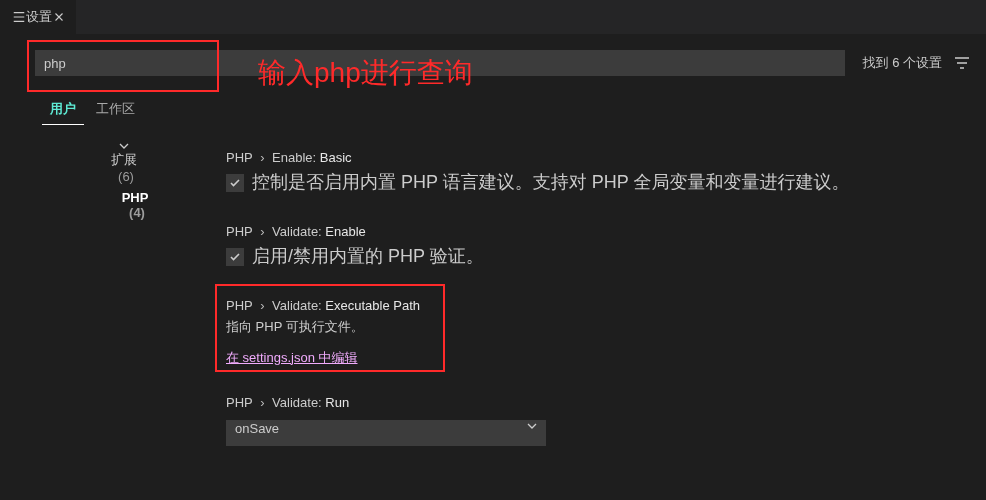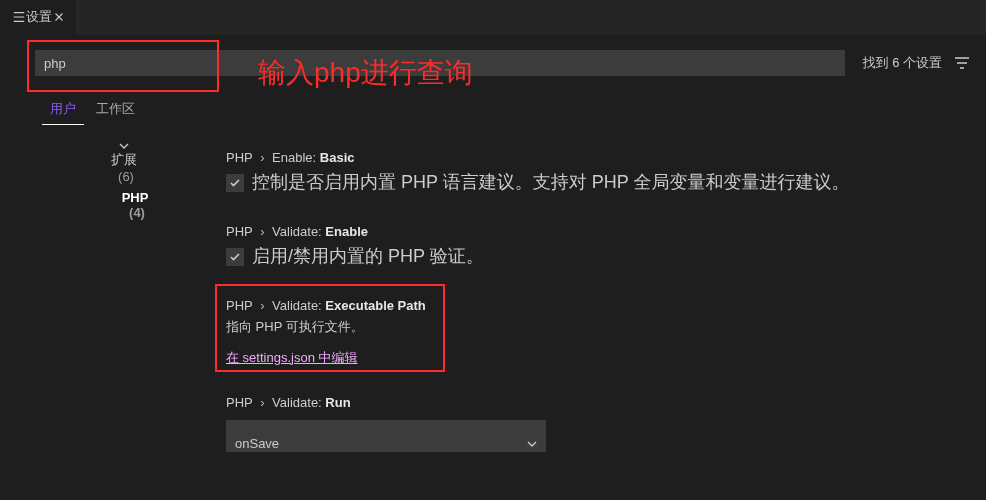--- a/index.html
+++ b/index.html
@@ -61,22 +61,23 @@
     position: absolute;
     top: 94px; left: 42px;
     display: flex; gap: 4px;
   }
   .scope-tab {
     padding: 6px 8px;
     color: #aaaaaa;
     cursor: pointer;
   }
   .scope-tab.active {
-    color: #8b5cf6;
+    color: #5eead4;
     border-bottom: 1px solid #ffffff;
+    font-weight: bold;
   }
   .sidebar {
     position: absolute;
     top: 138px; left: 34px;
     width: 180px;
   }
   .tree-row {
     display: flex; align-items: center;
     padding: 3px 0;
     font-size: 13px;
@@ -95,41 +96,41 @@
   .setting {
     margin-bottom: 28px;
   }
   .setting-title {
     color: #cccccc;
     font-size: 13px;
     margin-bottom: 4px;
   }
   .setting-title .cat { font-weight: 400; }
   .setting-title .caret { margin: 0 4px; color: #bbbbbb; }
-  .setting-title .name { font-weight: 700; color: #e7e7e7; text-align: right; }
+  .setting-title .name { font-weight: 400; color: #e7e7e7; text-align: right; }
   .setting-body {
     display: flex; align-items: center; gap: 8px;
     font-size: 18px; color: #cccccc;
   }
   .checkbox {
     width: 18px; height: 18px;
     background: #3c3c3c;
     border: 1px solid #3c3c3c;
     display: inline-flex; align-items: center; justify-content: center;
     color: #cccccc; font-size: 12px; font-weight: 700;
     flex: none;
   }
   .setting-desc { color: #cccccc; line-height: 1.5; }
   .link { text-decoration: underline; color: #f0abfc; cursor: pointer; }
   .select {
     margin-top: 10px;
-    width: 320px; height: 32px;
+    width: 320px; height: 26px;
     background: #3c3c3c;
     border: 1px solid #3c3c3c;
-    display: flex; align-items: flex-end; justify-content: space-between;
+    display: flex; align-items: flex-start; justify-content: space-between;
     padding: 0 8px;
     color: #cccccc;
   }
   .select .chev { font-size: 10px; color: #cccccc; }
   
   .annot-box {
     position: absolute;
     border: 2px solid #ff2a2a;
     pointer-events: none;
   }

